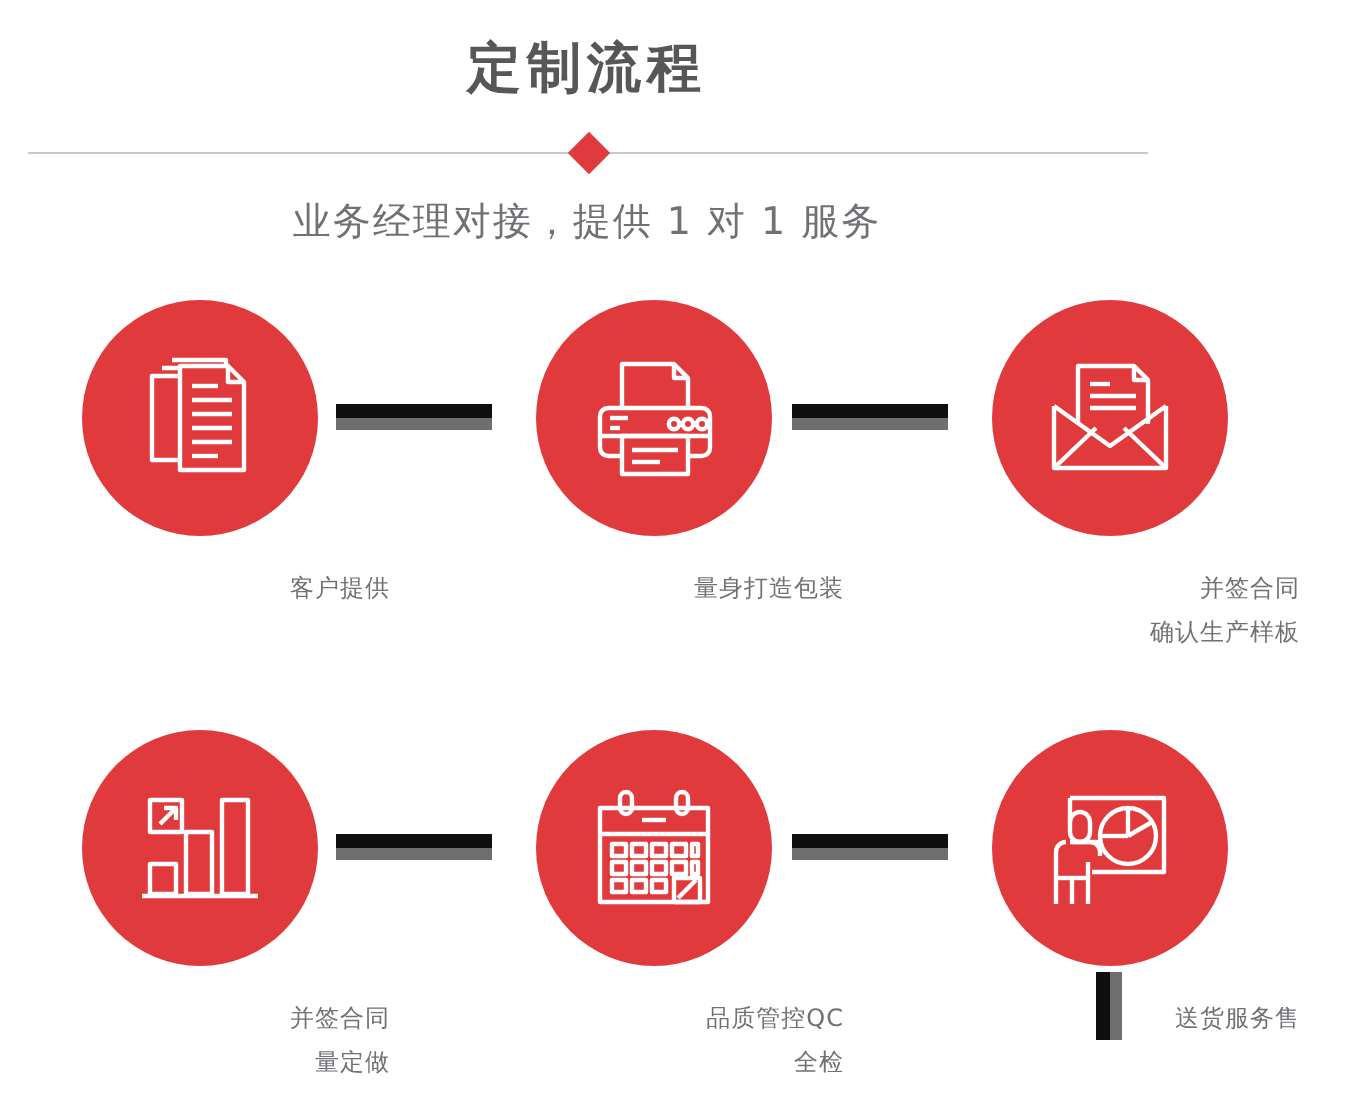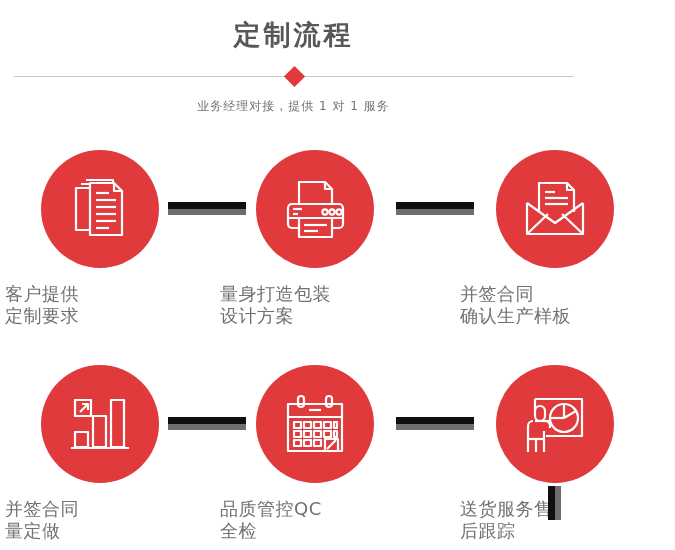--- a/index.html
+++ b/index.html
@@ -49,21 +49,21 @@
     left: 50%;
     top: 3px;
     width: 15px;
     height: 15px;
     margin-left: -7px;
     background: #e03a3c;
     transform: rotate(45deg);
   }
   .page-subtitle {
     text-align: center;
-    font-size: 12px;
+    font-size: 19px;
     color: #6f7174;
     margin-top: 12px;
     letter-spacing: 1px;
   }
 
   
   .flow {
     position: absolute;
     top: 150px;
     left: 0;
@@ -72,40 +72,40 @@
   .flow-row {
     position: relative;
     height: 215px;
   }
   .step {
     position: absolute;
     width: 190px;
     top: 0;
   }
   .step.col-0 { left: 5px; }
-  .step.col-1 { left: 220px; }
+  .step.col-1 { left: 232px; }
   .step.col-2 { left: 460px; }
 
   .circle {
     width: 118px;
     height: 118px;
     border-radius: 50%;
     background: #e03a3c;
     margin: 0 auto;
     display: flex;
     align-items: center;
     justify-content: center;
     position: relative;
   }
   .circle svg { display: block; }
 
   .step-label {
     margin-top: 15px;
-    text-align: left;
-    font-size: 18px;
+    text-align: right;
+    font-size: 12px;
     line-height: 22px;
     color: #6f7174;
     letter-spacing: 0.5px;
   }
   .step-label .ln { display: block; }
 
   
   .conn-h {
     position: absolute;
     top: 52px;
@@ -186,21 +186,20 @@
               <line x1="29" y1="31" x2="49" y2="31"></line>
               <line x1="29" y1="38" x2="49" y2="38"></line>
               <line x1="29" y1="45" x2="49" y2="45"></line>
               <line x1="29" y1="52" x2="42" y2="52"></line>
             </g>
           </svg>
         </span>
       </div>
       <div class="step-label">
         <span class="ln">客户提供</span>
-        <span class="ln">定制要求</span>
       </div>
     </div>
 
     <div class="conn-h h-0">
       <div class="bar"></div>
       <div class="shadow"></div>
     </div>
 
     <div class="step col-1">
       <div class="circle">
@@ -220,21 +219,20 @@
               <line x1="11" y1="33" x2="20" y2="33"></line>
               <line x1="11" y1="38" x2="16" y2="38"></line>
               <line x1="22" y1="49" x2="45" y2="49"></line>
               <line x1="22" y1="55" x2="36" y2="55"></line>
             </g>
           </svg>
         </span>
       </div>
       <div class="step-label">
         <span class="ln">量身打造包装</span>
-        <span class="ln">设计方案</span>
       </div>
     </div>
 
     <div class="conn-h h-1">
       <div class="bar"></div>
       <div class="shadow"></div>
     </div>
 
     <div class="step col-2">
       <div class="circle">
@@ -350,21 +348,20 @@
               <path d="M6 48 V61"></path>
               <path d="M14 48 V61"></path>
               <path d="M22 40 V61"></path>
               <path d="M6 48 H22"></path>
             </g>
           </svg>
         </span>
       </div>
       <div class="step-label">
         <span class="ln">送货服务售</span>
-        <span class="ln">后跟踪</span>
       </div>
     </div>
   </div>
 
   <div class="conn-v">
     <div class="bar"></div>
     <div class="shadow"></div>
   </div>
 </div>
 

